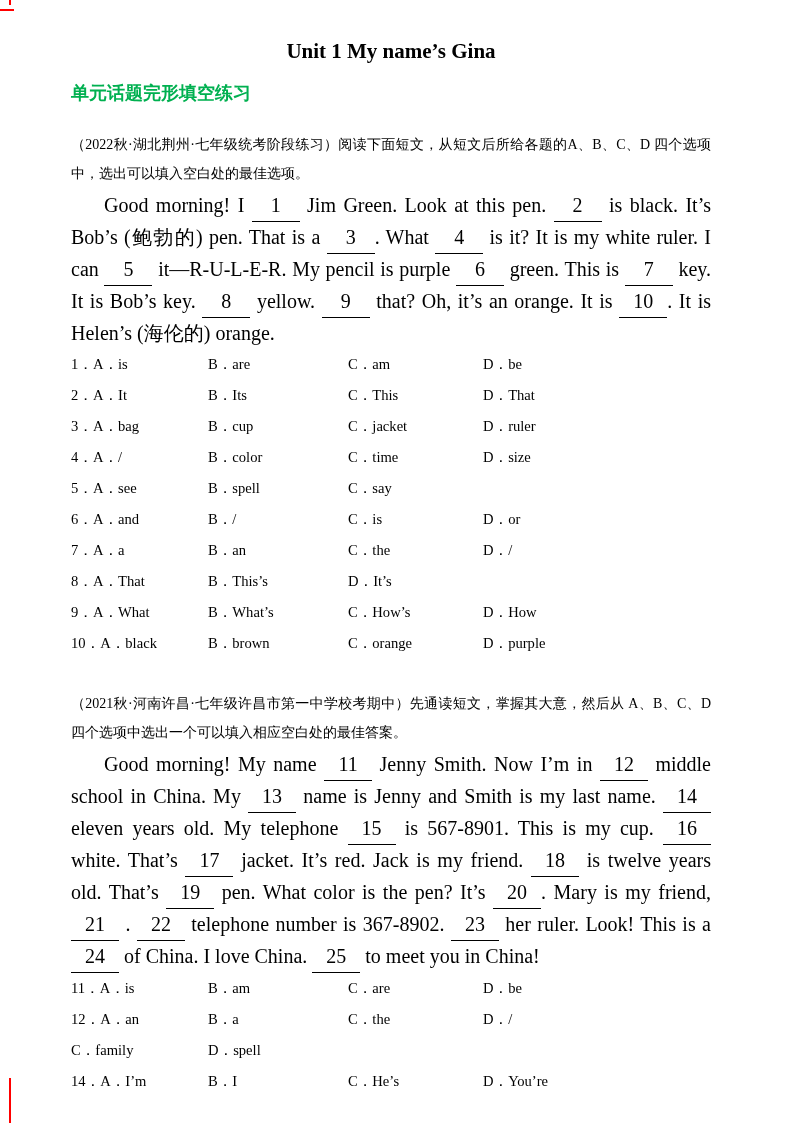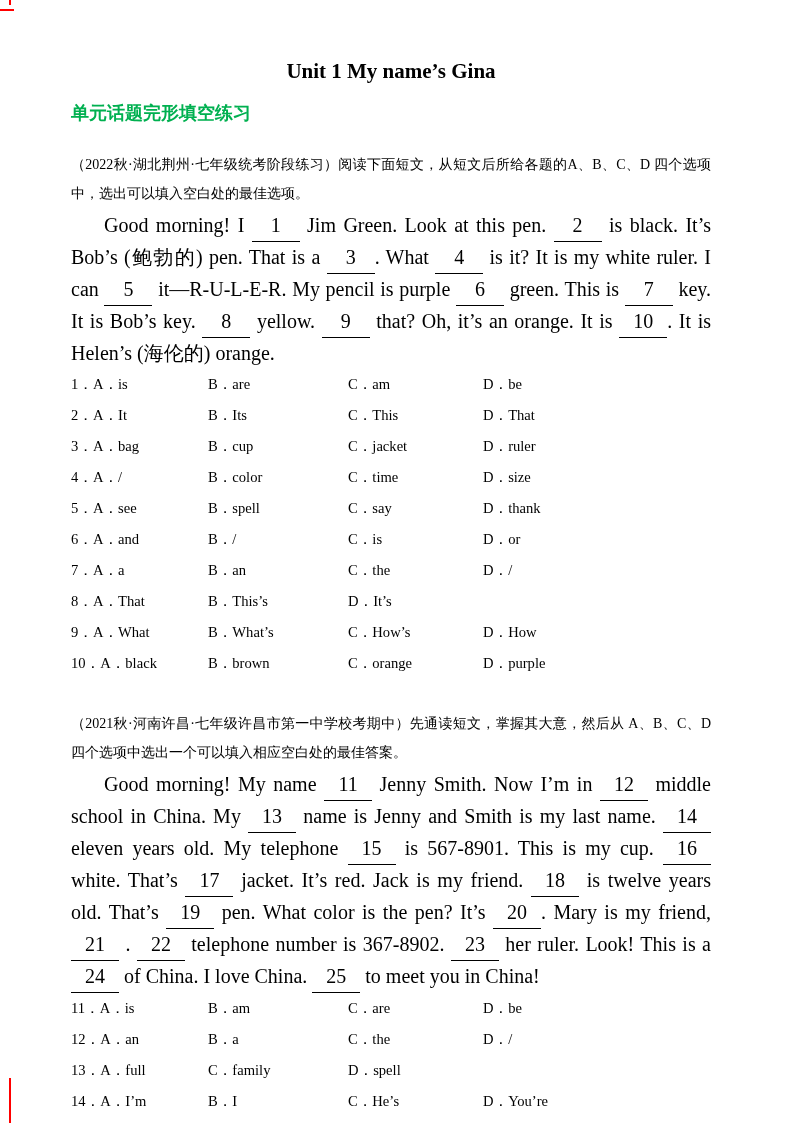--- a/index.html
+++ b/index.html
@@ -9,21 +9,21 @@
   }
   body {
     width: 794px;
     height: 1123px;
     position: relative;
     overflow: hidden;
     font-family: "Liberation Serif", "DejaVu Serif", serif;
     color: #000000;
   }
   .page {
-    padding: 56px 71px 0 71px;
+    padding: 36px 71px 0 71px;
     box-sizing: border-box;
     width: 782px;
   }
   .crop-mark { position: absolute; background: #ff0000; }
   .crop-top-left-h { left: 0; top: 9px; width: 14px; height: 2px; }
   .crop-top-left-v { left: 9px; top: 0; width: 2px; height: 5px; }
   .crop-bottom-left-v { left: 9px; top: 1078px; width: 2px; height: 45px; }
   .title {
     margin: 0;
     text-align: center;
@@ -110,21 +110,20 @@
       <div class="qrow">
         <div class="qcell">4．A．/</div>
         <div class="qcell">B．color</div>
         <div class="qcell">C．time</div>
         <div class="qcell">D．size</div>
       </div>
       <div class="qrow">
         <div class="qcell">5．A．see</div>
         <div class="qcell">B．spell</div>
         <div class="qcell">C．say</div>
-        <div class="qcell">D．thank</div>
       </div>
       <div class="qrow">
         <div class="qcell">6．A．and</div>
         <div class="qcell">B．/</div>
         <div class="qcell">C．is</div>
         <div class="qcell">D．or</div>
       </div>
       <div class="qrow">
         <div class="qcell">7．A．a</div>
         <div class="qcell">B．an</div>
@@ -161,21 +160,20 @@
         <div class="qcell">C．are</div>
         <div class="qcell">D．be</div>
       </div>
       <div class="qrow">
         <div class="qcell">12．A．an</div>
         <div class="qcell">B．a</div>
         <div class="qcell">C．the</div>
         <div class="qcell">D．/</div>
       </div>
       <div class="qrow">
-        <div class="qcell">13．A．full</div>
         <div class="qcell">C．family</div>
         <div class="qcell">D．spell</div>
       </div>
       <div class="qrow">
         <div class="qcell">14．A．I’m</div>
         <div class="qcell">B．I</div>
         <div class="qcell">C．He’s</div>
         <div class="qcell">D．You’re</div>
       </div>
     </div>

